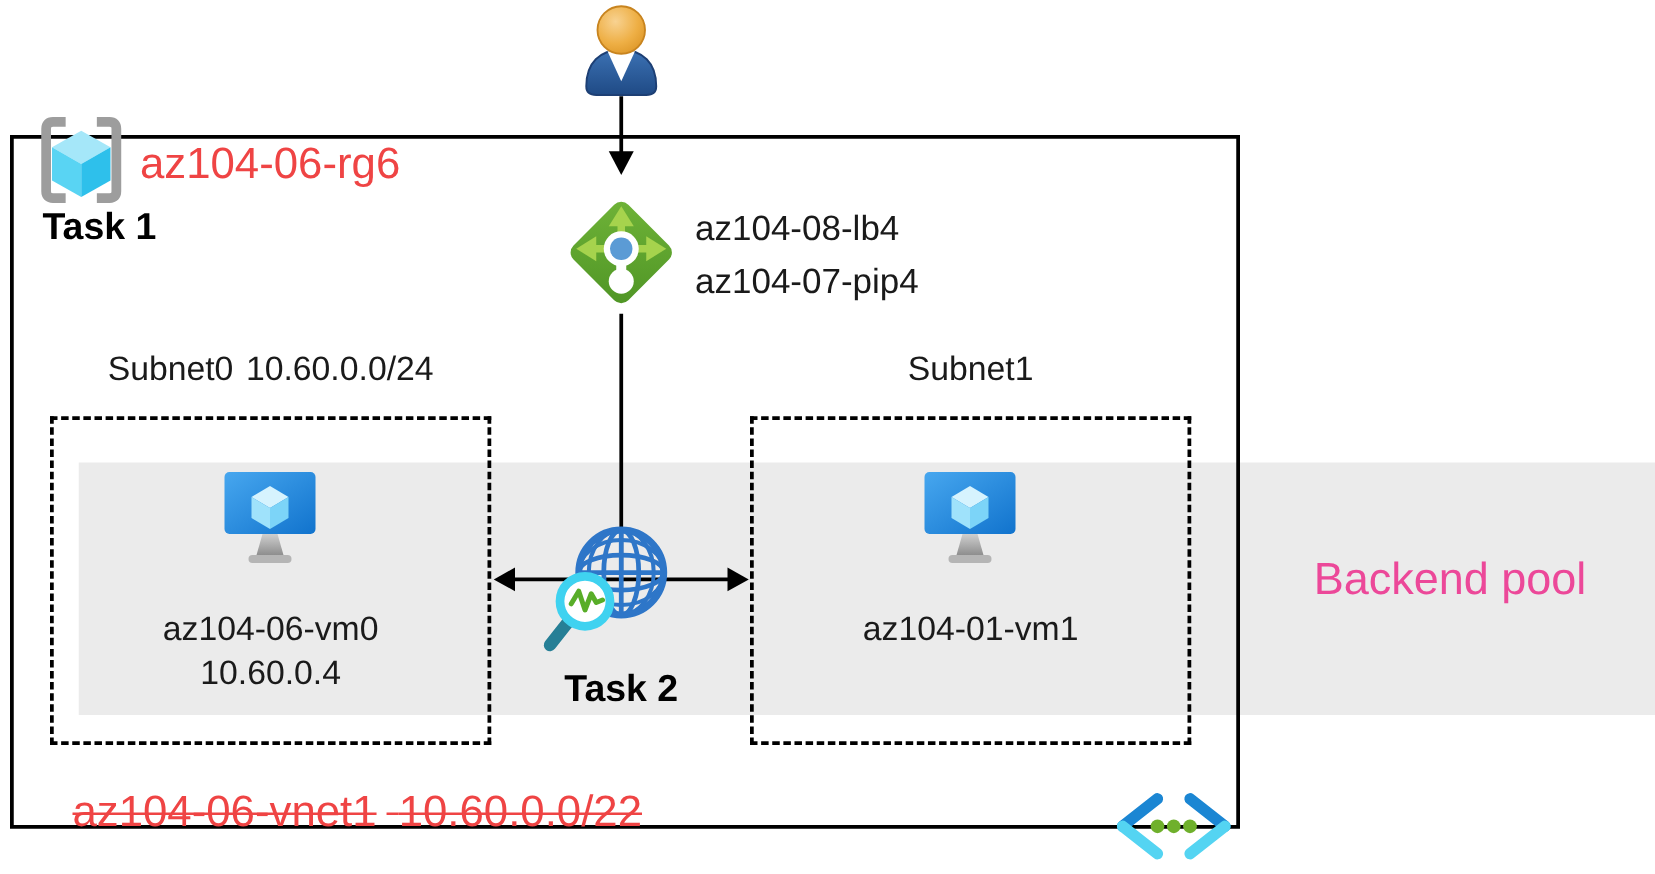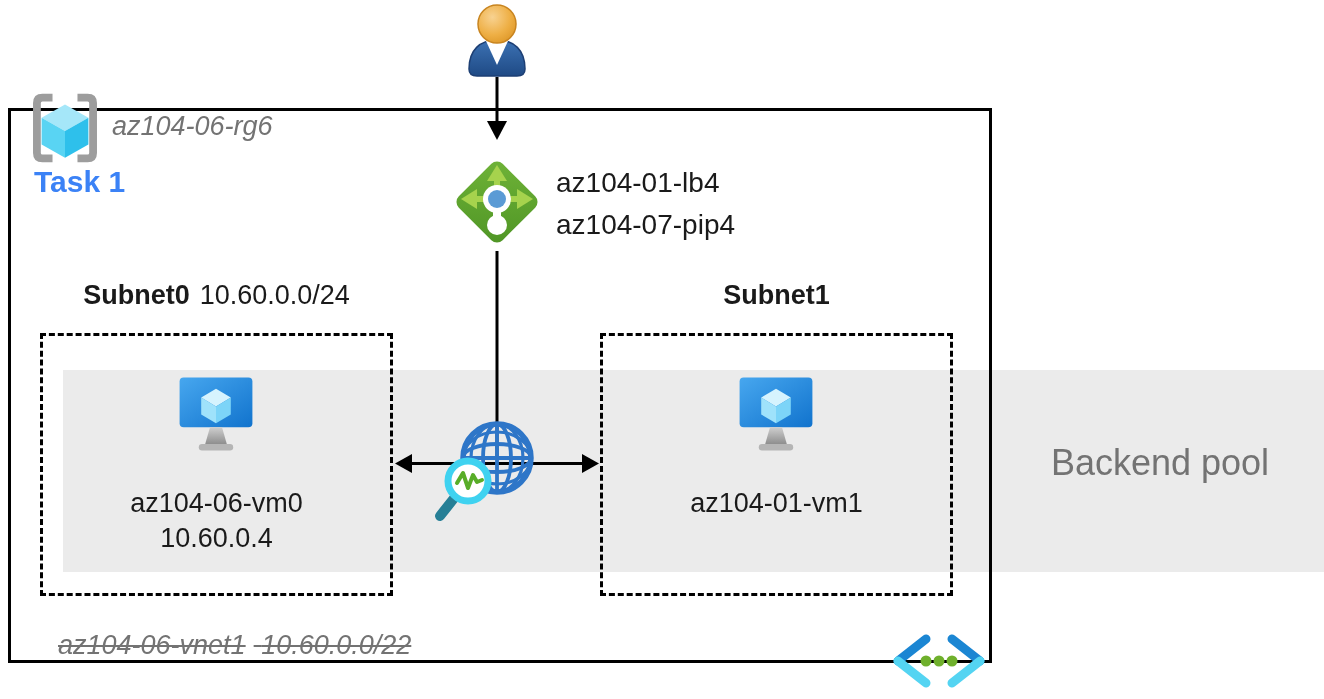--- a/index.html
+++ b/index.html
@@ -7,31 +7,31 @@
     position:relative;width:1324px;height:699px;background:#fff;overflow:hidden;
     font-family:"Liberation Sans",sans-serif;color:#1a1a1a;
   }
   .abs{position:absolute;}
   .gray-band{left:63px;top:370px;width:1261px;height:202px;background:#ebebeb;}
   .rg-box{left:8px;top:108px;width:984px;height:555px;border:3px solid #000;box-sizing:border-box;}
   .dashed-box{border:3px dashed #000;box-sizing:border-box;width:353px;height:263px;top:333px;}
   .subnet0-box{left:40px;}
   .subnet1-box{left:600px;}
   .connectors{left:0;top:0;width:1324px;height:699px;pointer-events:none;}
-  .label{white-space:nowrap;font-size:27px;color:#737373;font-style:italic;}
+  .label{white-space:nowrap;font-size:35px;color:#ef4444;}
   .rg-label{left:112px;top:111px;}
-  .task-label{font-size:30px;font-weight:bold;color:#3b82f6;}
+  .task-label{font-size:30px;font-weight:bold;color:#000000;}
   .task1{left:34px;top:165px;}
   .task2{left:397px;top:535px;width:200px;text-align:center;}
   .lb-labels{left:556px;top:162px;font-size:28px;line-height:42px;}
   .subnet-label{top:280px;width:353px;display:flex;justify-content:center;gap:10px;font-size:27px;}
-  .subnet-label .sname{font-weight:bold;}
+  .subnet-label .sname{font-weight:normal;}
   .sub0{left:40px;} .sub1{left:600px;}
   .vm-labels{top:486px;width:353px;text-align:center;font-size:27px;line-height:35px;}
-  .backend-label{left:995px;top:442px;width:330px;text-align:center;font-size:36px;color:#737373;white-space:nowrap;}
+  .backend-label{left:995px;top:442px;width:330px;text-align:center;font-size:36px;color:#ec4899;white-space:nowrap;}
   .vnet-label{left:14px;top:630px;text-decoration:line-through;text-decoration-thickness:2px;margin-left:44px;}
   .vnet-label span{margin-right:8px;}
   .vnet-label span:last-child{margin-right:0;}
   svg{display:block;}
 </style>
 </head>
 <body>
 
 <div class="canvas">
 
@@ -91,21 +91,21 @@
     <rect x="27" y="44" width="20" height="6" fill="#a6d34d"></rect>
     <polygon points="14,47 30,37 30,57" fill="#a6d34d"></polygon>
     <rect x="53" y="44" width="20" height="6" fill="#a6d34d"></rect>
     <polygon points="86,47 70,37 70,57" fill="#a6d34d"></polygon>
     <rect x="46" y="50" width="8" height="20" fill="#fff"></rect>
     <circle cx="50" cy="47" r="14" fill="#fff"></circle>
     <circle cx="50" cy="47" r="9" fill="#5b9bd5"></circle>
     <circle cx="50" cy="73" r="10" fill="#fff"></circle>
   </svg>
   <div class="abs lb-labels">
-    <div>az104-01-lb4</div>
+    <div>az104-08-lb4</div>
     <div>az104-07-pip4</div>
   </div>
 
   <div class="abs subnet-label sub0">
     <span class="sname">Subnet0</span>
     <span>10.60.0.0/24</span>
   </div>
   <div class="abs subnet-label sub1">
     <span class="sname">Subnet1</span>
   </div>
@@ -152,20 +152,21 @@
       <ellipse cx="71" cy="53" rx="26" ry="34" stroke-width="3.2"></ellipse>
       <ellipse cx="71" cy="53" rx="34" ry="14" stroke-width="3.8"></ellipse>
       <ellipse cx="71" cy="53" rx="34" ry="26" stroke-width="3.2"></ellipse>
       <line x1="71" y1="19" x2="71" y2="87" stroke-width="3.8"></line>
       <line x1="37" y1="53" x2="105" y2="53" stroke-width="3.8"></line>
     </g>
     <line x1="29" y1="92" x2="14" y2="111" stroke="#267f96" stroke-width="10" stroke-linecap="round"></line>
     <circle cx="42" cy="76" r="20" fill="#fff" stroke="#3fd2f0" stroke-width="7"></circle>
     <polyline points="31,78 37,68 42,83 47,70 51,77 56,75" fill="none" stroke="#58ad28" stroke-width="4" stroke-linecap="round" stroke-linejoin="round"></polyline>
   </svg>
+  <div class="abs task-label task2">Task 2</div>
 
   <div class="abs backend-label">Backend pool</div>
 
   <div class="abs label vnet-label">
     <span>az104-06-vnet1</span>
     <span>10.60.0.0/22</span>
   </div>
 
   <svg class="abs" style="left:886px;top:632px;" width="106" height="58" viewBox="0 0 106 58">
     <line x1="40" y1="7" x2="12" y2="29" stroke="#1b86d3" stroke-width="9" stroke-linecap="round"></line>

